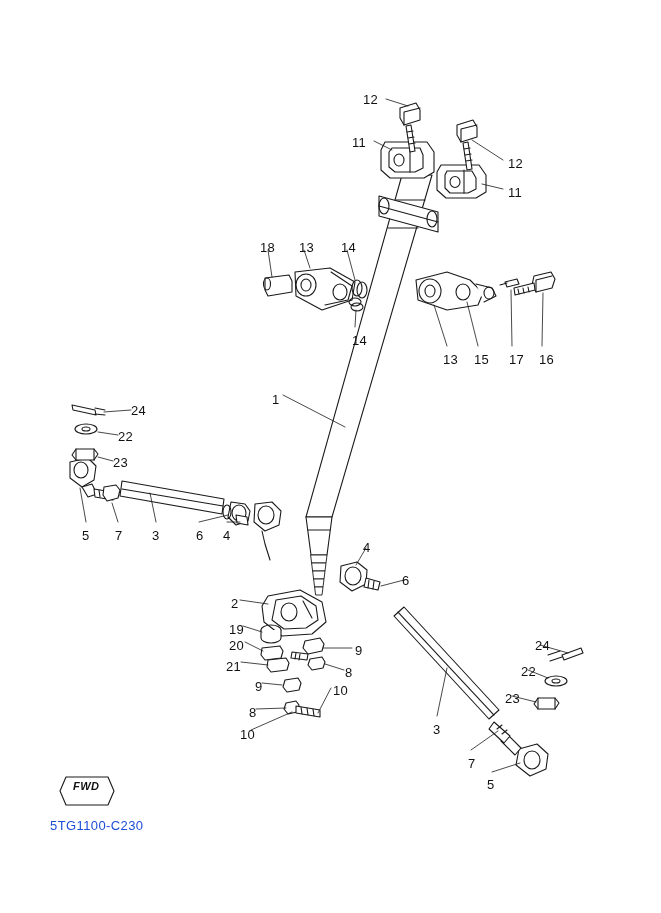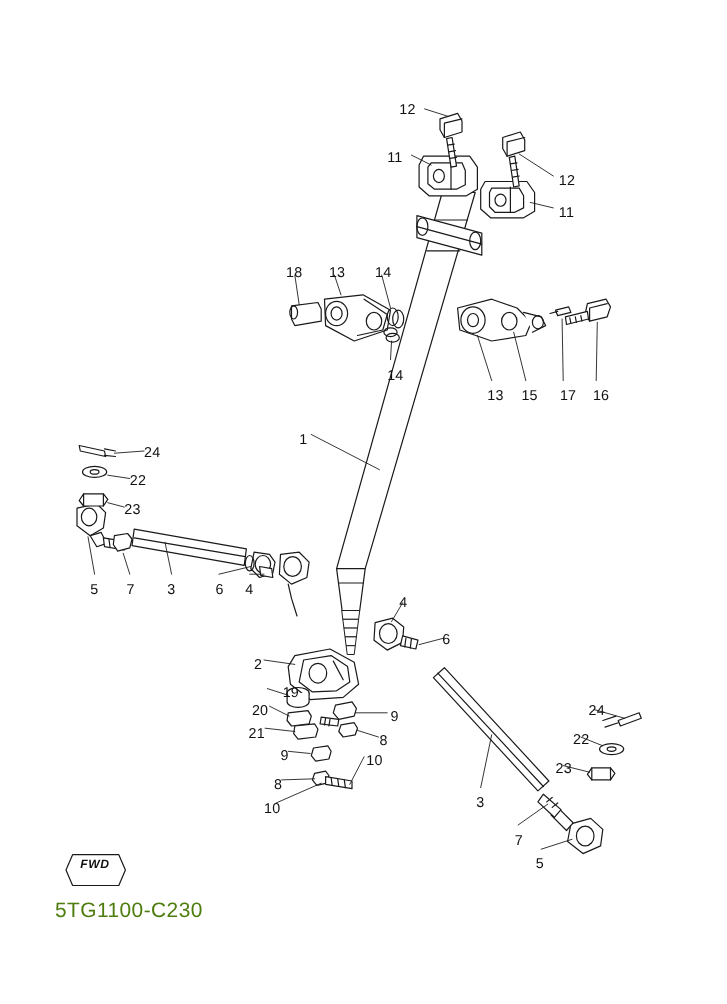--- a/index.html
+++ b/index.html
@@ -1,21 +1,21 @@
 <!DOCTYPE html>
 <html><head>
 <meta charset="utf-8">
 <style>
   html,body{margin:0;padding:0;background:#ffffff;}
   body{width:661px;height:913px;position:relative;overflow:hidden;
        font-family:"Liberation Sans", sans-serif;color:#000;}
   #diagram{position:absolute;left:0;top:0;width:661px;height:913px;}
   .callout{position:absolute;font-size:13px;font-family:"Liberation Sans", sans-serif;
            color:#111;letter-spacing:0.2px;white-space:nowrap;}
-  .partcode{position:absolute;left:50px;top:818px;font-size:19px;letter-spacing:0.4px;color:#4d7c0f;}
+  .partcode{position:absolute;left:50px;top:818px;font-size:13px;letter-spacing:0.4px;color:#1d4ed8;}
   .fwdlabel{position:absolute;left:73px;top:780px;font-size:11px;font-weight:bold;
             font-style:italic;color:#111;letter-spacing:0.5px;}
 </style>
 </head>
 <body>
 
 <svg id="diagram" viewBox="0 0 661 913">
   <g fill="none" stroke="#1a1a1a" stroke-width="1.1" stroke-linejoin="round" stroke-linecap="round">
 
     <g>
@@ -249,21 +249,21 @@
     <div class="callout" style="left: 118px; top: 429px;">22</div>
     <div class="callout" style="left: 113px; top: 455px;">23</div>
     <div class="callout" style="left: 82px; top: 528px;">5</div>
     <div class="callout" style="left: 115px; top: 528px;">7</div>
     <div class="callout" style="left: 152px; top: 528px;">3</div>
     <div class="callout" style="left: 196px; top: 528px;">6</div>
     <div class="callout" style="left: 223px; top: 528px;">4</div>
     <div class="callout" style="left: 363px; top: 540px;">4</div>
     <div class="callout" style="left: 402px; top: 573px;">6</div>
     <div class="callout" style="left: 231px; top: 596px;">2</div>
-    <div class="callout" style="left: 229px; top: 622px; margin-left: 28px;">19</div>
+    <div class="callout" style="left: 229px; top: 622px;">19</div>
     <div class="callout" style="left: 229px; top: 638px;">20</div>
     <div class="callout" style="left: 226px; top: 659px;">21</div>
     <div class="callout" style="left: 355px; top: 643px;">9</div>
     <div class="callout" style="left: 345px; top: 665px;">8</div>
     <div class="callout" style="left: 333px; top: 683px;">10</div>
     <div class="callout" style="left: 255px; top: 679px;">9</div>
     <div class="callout" style="left: 249px; top: 705px;">8</div>
     <div class="callout" style="left: 240px; top: 727px;">10</div>
     <div class="callout" style="left: 535px; top: 638px;">24</div>
     <div class="callout" style="left: 521px; top: 664px;">22</div>

